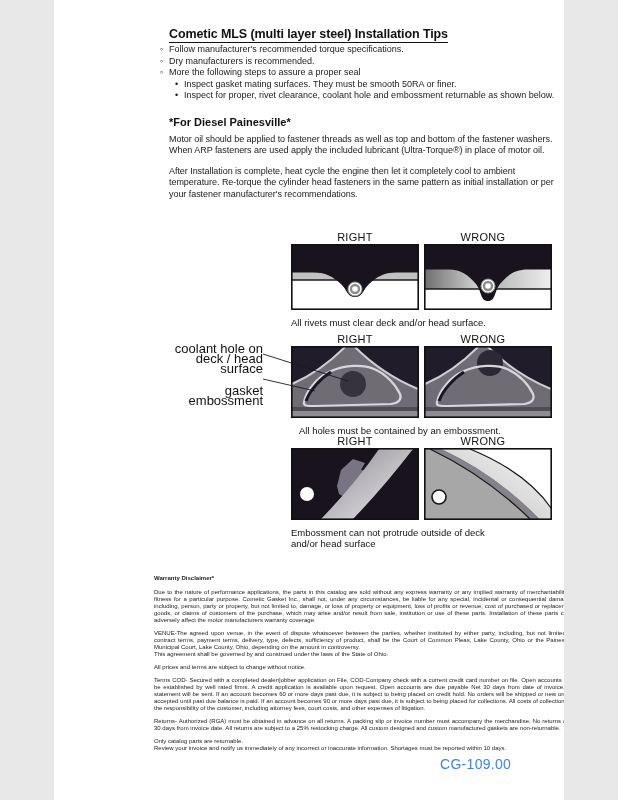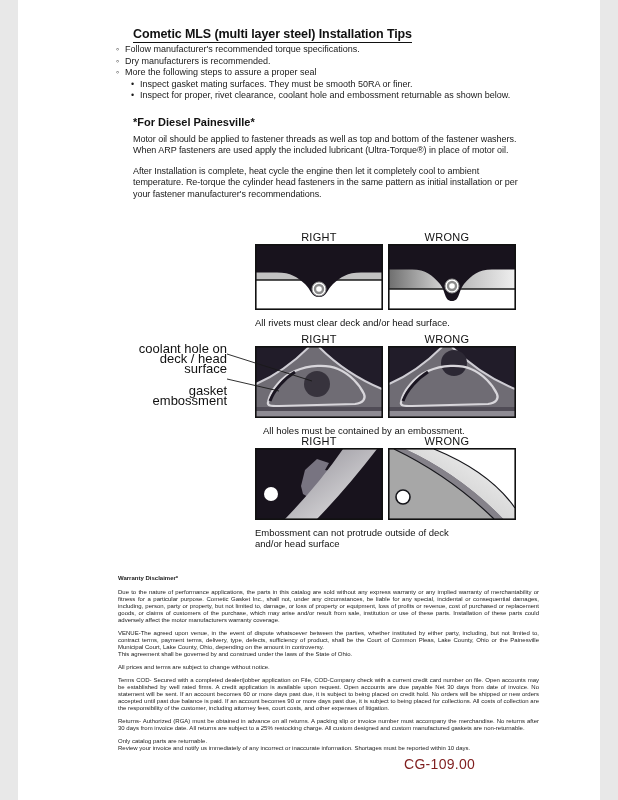--- a/index.html
+++ b/index.html
@@ -1,25 +1,25 @@
 <!DOCTYPE html>
 <html><head>
 <meta charset="utf-8">
 <style>
   html,body{margin:0;padding:0;background:#e8e8e8;}
-  .pg{position:relative;width:582px;height:800px;background:#ffffff;margin:0 auto;
+  .pg{position:relative;width:510px;height:800px;background:#ffffff;margin:0 auto;
       font-family:"Liberation Sans","DejaVu Sans",sans-serif;color:#1a1a1a;overflow:hidden;}
   .abs{position:absolute;}
 
   
   .title{left:115px;top:27px;font-size:12.5px;font-weight:bold;color:#111;
          border-bottom:1.6px solid #111;padding-bottom:1px;letter-spacing:-0.1px;white-space:nowrap;}
 
   
-  .tips{left:98px;top:44px;width:420px;font-size:9px;line-height:11.6px;}
+  .tips{left:106px;top:44px;width:420px;font-size:9px;line-height:11.6px;}
   .tips ul{margin:0;padding:0;list-style:none;}
   .tips li{position:relative;padding-left:9px;white-space:nowrap;}
   .tips li.main::before{content:"\25E6";position:absolute;left:0;top:0;font-size:9px;}
   .tips li.sub{margin-left:15px;}
   .tips li.sub::before{content:"\2022";position:absolute;left:0;top:0;font-size:9px;}
 
   
   .diesel-h{left:115px;top:116px;font-size:11px;font-weight:bold;color:#111;white-space:nowrap;}
   .para{left:115px;width:396px;font-size:9px;line-height:11.3px;letter-spacing:-0.05px;}
   .p1{top:134px;}
@@ -42,21 +42,21 @@
            font-size:13px;line-height:9.8px;color:#111;}
   .d2-side .lbl2{margin-top:13px;}
   .d2-lines{position:absolute;left:-31px;top:13px;width:112px;height:68px;z-index:5;pointer-events:none;}
 
   
   .disc{left:100px;top:575px;width:421px;font-size:6px;line-height:7px;color:#222;}
   .disc .h{font-weight:bold;margin:0 0 7px 0;}
   .disc p{margin:0 0 6px 0;text-align:justify;}
   .disc p.tight{margin:0;}
 
-  .doccode{left:386px;top:756px;font-size:14px;letter-spacing:0.3px;color:#7f1d1d;white-space:nowrap;}
+  .doccode{left:386px;top:756px;font-size:14px;letter-spacing:0.3px;color:#3b82f6;white-space:nowrap;}
 </style>
 </head>
 <body>
 
 <div class="pg">
 
   <div class="abs title">Cometic MLS (multi layer steel) Installation Tips</div>
 
   <div class="abs tips">
     <ul>

